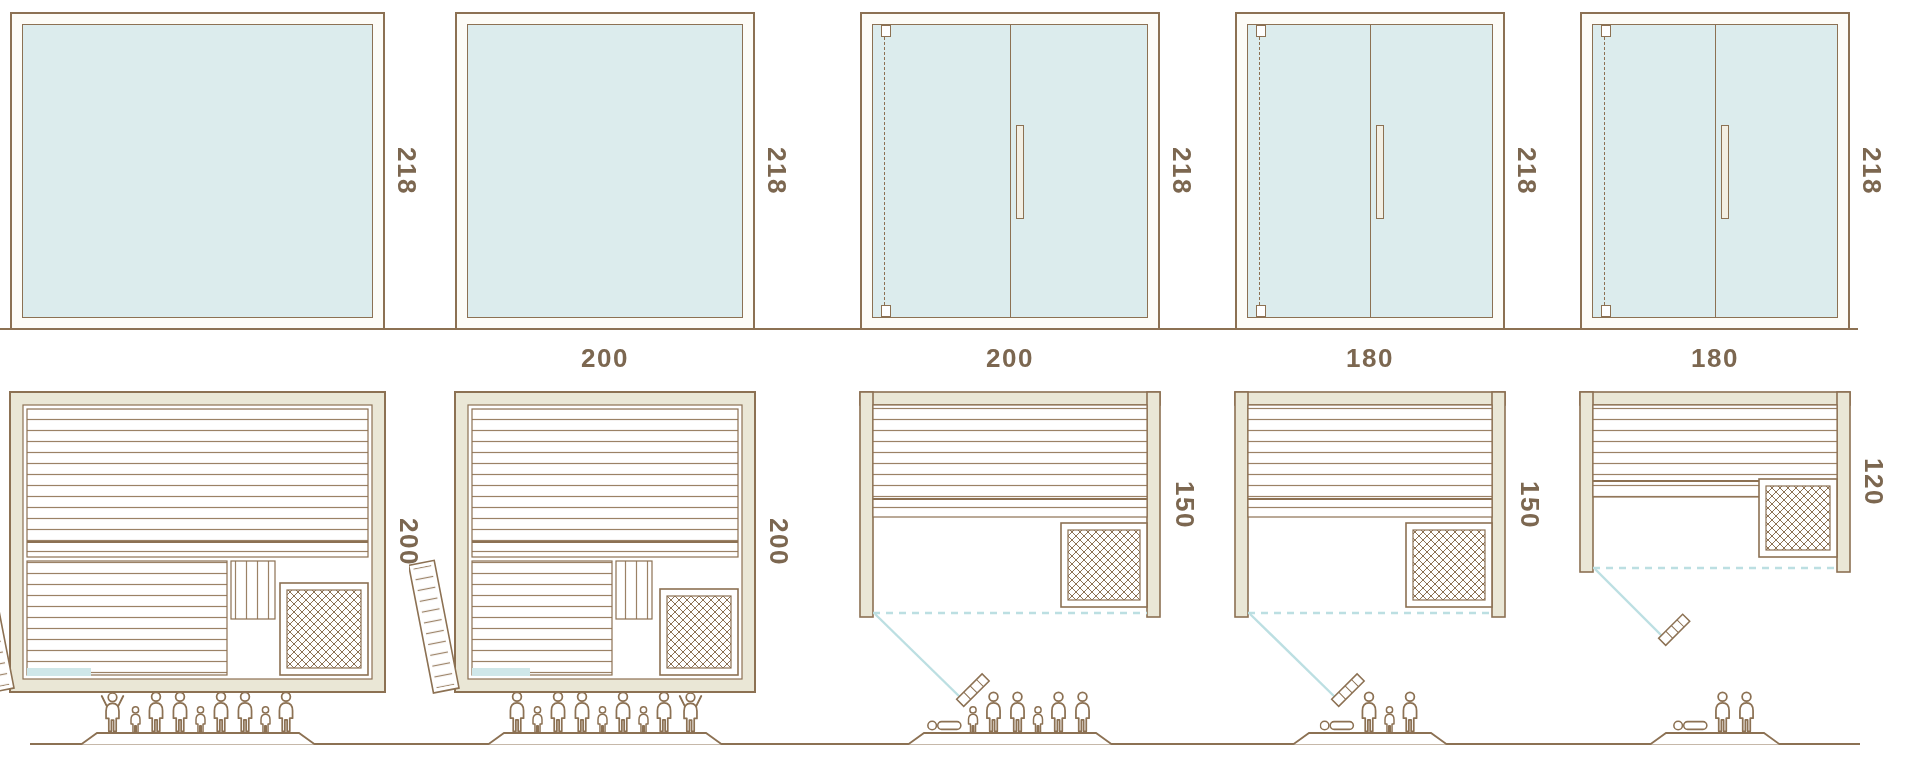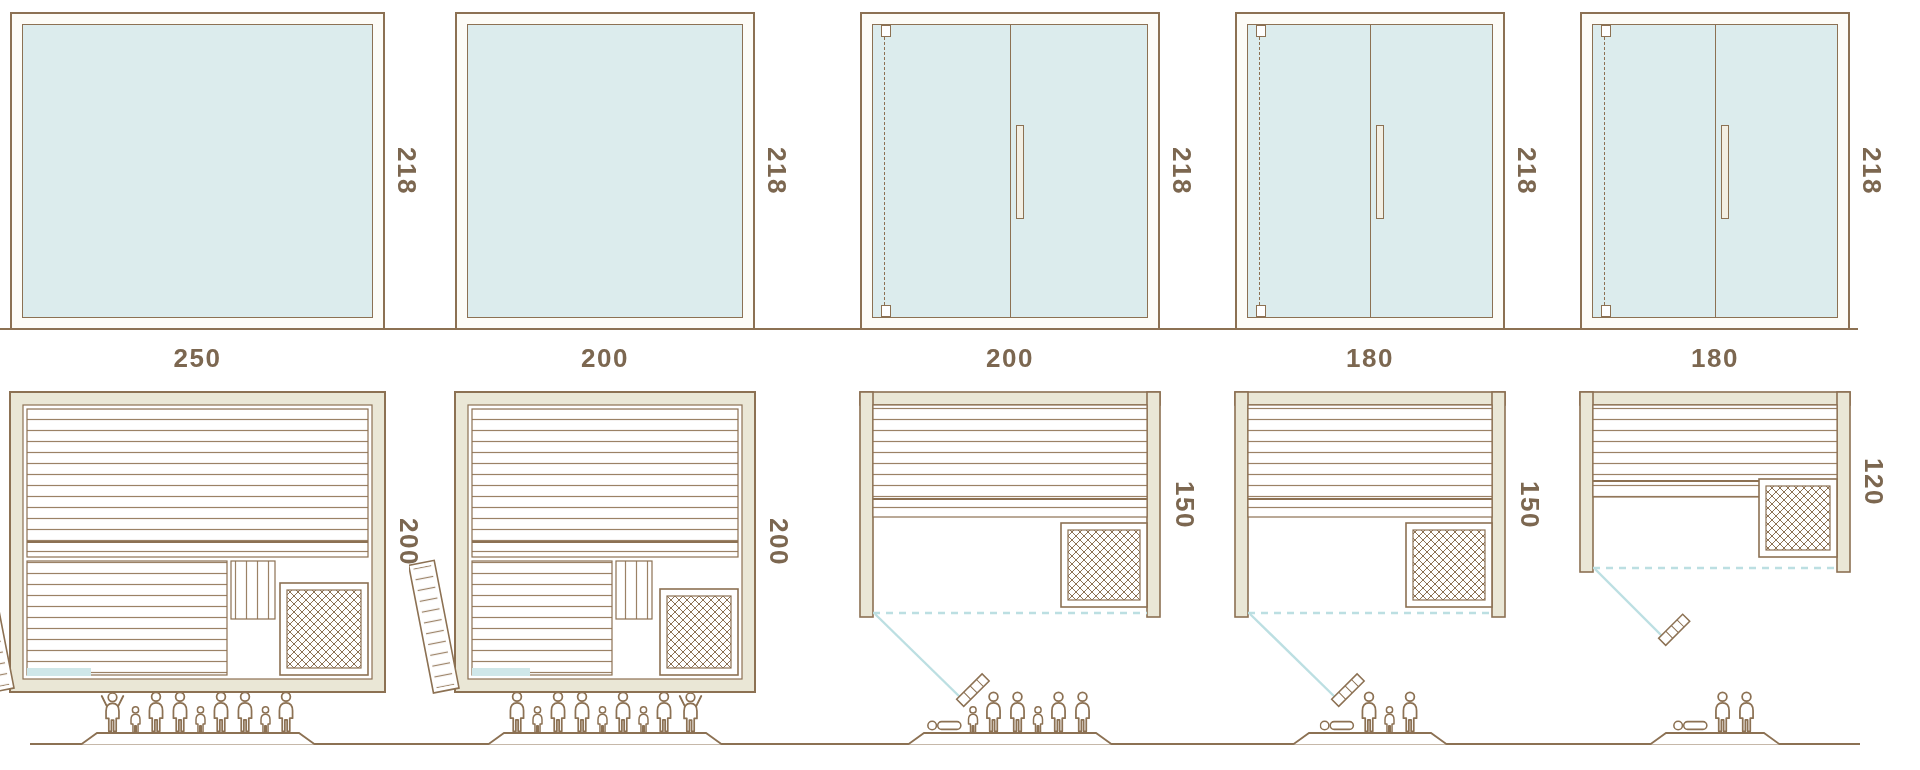--- a/index.html
+++ b/index.html
@@ -71,21 +71,20 @@
 <div id="canvas">
 
   <div class="floor-line"></div>
   <div class="ground-line"></div>
 
   <div class="col" style="left:10px;width:375px;">
     <div class="elevation">
       <div class="glass"></div>
     </div>
     <div class="dim-v" style="left:238px;top:156px;width:318px;">218</div>
-    <div class="dim-h">250</div>
 
     <svg class="plan" style="left:-46px;top:389px;" width="427" height="336" viewBox="-46 -3 427 336">
       <rect x="0" y="0" width="375" height="300" fill="#eae7d6" stroke="#8c7153" stroke-width="2"></rect>
       <rect x="13" y="13" width="349" height="274" fill="#ffffff" stroke="#8c7153" stroke-width="1.2"></rect>
       <rect x="17" y="17" width="341" height="148" fill="url(#slats)" stroke="#8c7153" stroke-width="1.2"></rect>
       <line x1="17" y1="150" x2="358" y2="150" stroke="#8c7153" stroke-width="1.8"></line>
       <rect x="17" y="169" width="200" height="114" fill="url(#slats)" stroke="#8c7153" stroke-width="1.2"></rect>
       <rect x="221" y="169" width="44" height="58" fill="url(#vslats)" stroke="#8c7153" stroke-width="1.2"></rect>
       <rect x="270" y="191" width="88" height="92" fill="#ffffff" stroke="#8c7153" stroke-width="1.6"></rect>
       <rect x="277" y="198" width="74" height="78" fill="url(#hatch)" stroke="#8c7153" stroke-width="1.2"></rect>

